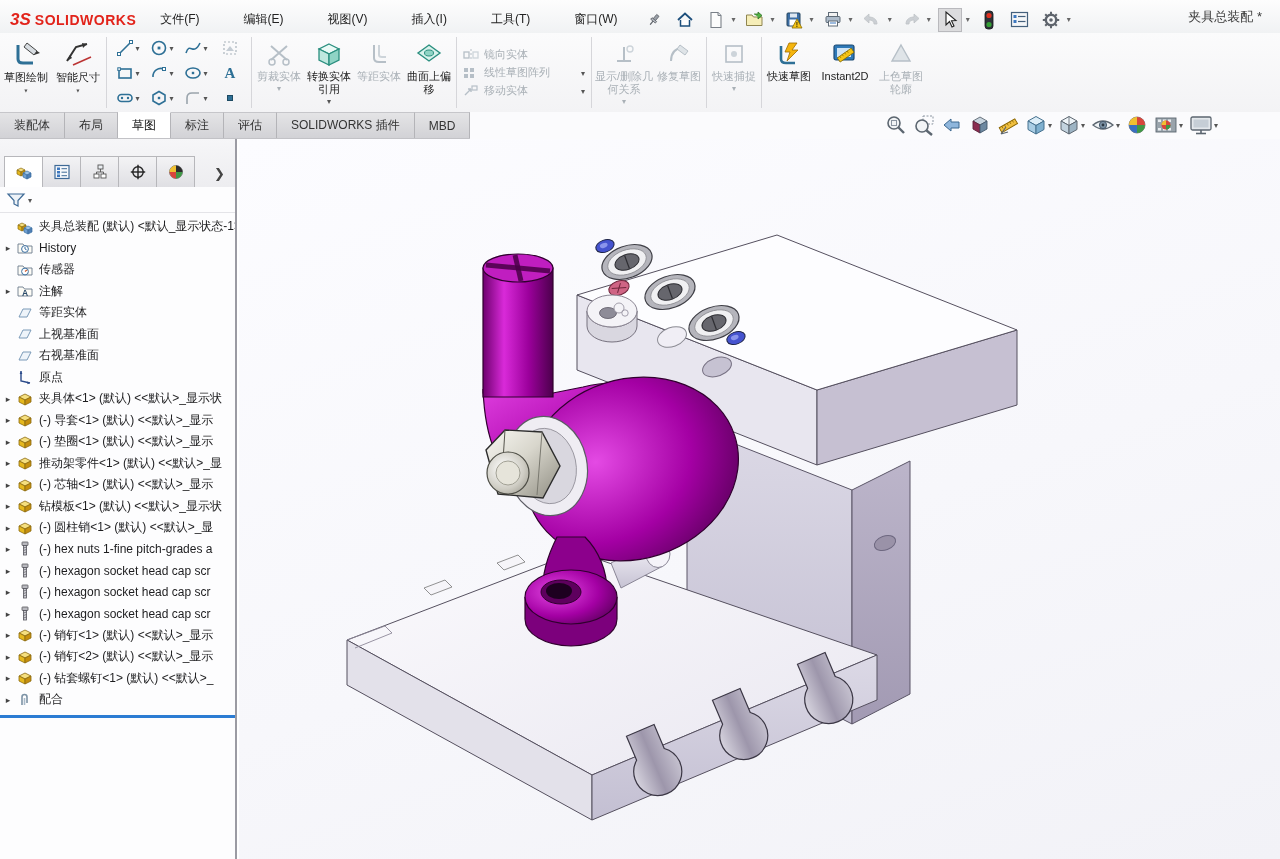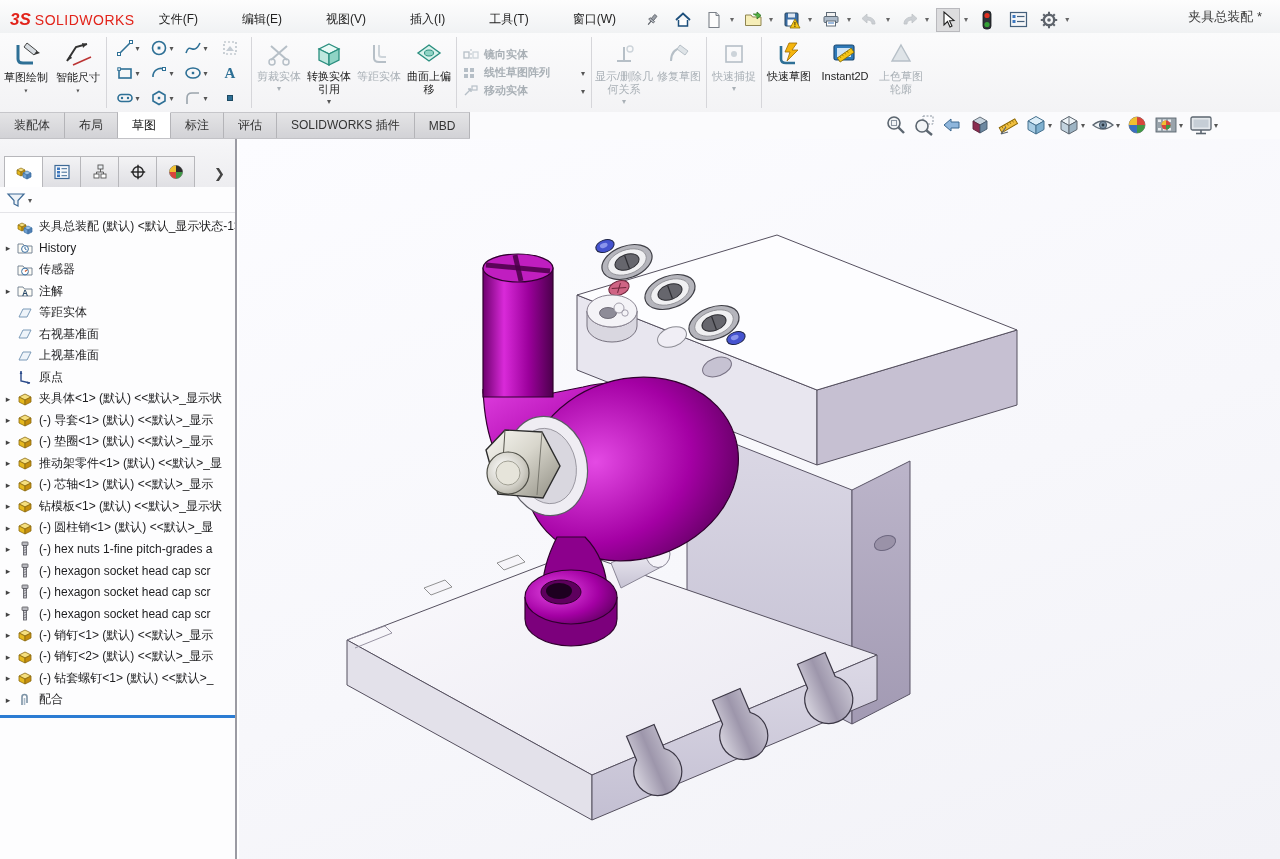--- a/index.html
+++ b/index.html
@@ -6,21 +6,21 @@
   html,body { width:1280px; height:859px; overflow:hidden;
     font-family:"Liberation Sans","DejaVu Sans",sans-serif; background:#f4f4f8; }
   .app { position:relative; width:1280px; height:859px; background:#fff; }
 
   
   .menubar { position:absolute; left:0; top:0; width:1280px; height:40px;
     background:linear-gradient(#fdfdfd,#eef0f2); border-bottom:1px solid #d9dade;
     display:flex; align-items:center; }
   .logo { display:flex; align-items:baseline; gap:4px; padding:0 14px 0 10px; }
   .logo .ds { color:#e2231a; font-weight:bold; font-style:italic; font-size:17px; }
-  .logo .sw { color:#e2231a; font-weight:normal; font-size:14px; letter-spacing:.5px; }
+  .logo .sw { color:#e2231a; font-weight:bold; font-size:14px; letter-spacing:.5px; }
   .menus { display:flex; gap:44px; padding:0 10px; font-size:12px; color:#222; }
   .menus span { cursor:default; }
   .qbar { display:flex; align-items:center; gap:7px; margin-left:14px; }
   .qbtn { width:24px; height:24px; display:flex; align-items:center; justify-content:center; }
   .qbtn.sel { background:#dcdcde; border:1px solid #b9b9bd; }
   .qbtn.dis { opacity:.45; }
   .qcaret { font-size:8px; color:#666; margin-left:-3px; }
   .doc-title { position:absolute; right:18px; top:8px; font-size:13px; color:#3a3a3a;margin-left:41px; }
 
   
@@ -29,21 +29,21 @@
   .rsep { width:1px; background:#d6d6da; margin:4px 2px; }
   .rbig { width:52px; display:flex; flex-direction:column; align-items:center; padding-top:6px; font-size:11px; line-height:13px; text-align:center; color:#222;font-family:Liberation Mono, monospace; }
   .rbig svg { margin-bottom:1px; }
   .caret { font-size:8px; color:#555; line-height:8px; margin-top:2px; }
   .dis .caret, .rdis { color:#a9b0b6; }
   .egrid { display:grid; grid-template-columns:repeat(4,34px); grid-template-rows:repeat(3,25px); align-content:center; padding:0 2px; }
   .ecell { display:flex; align-items:center; justify-content:center; gap:1px; }
   .rmid { width:50px; display:flex; flex-direction:column; padding-top:8px; font-size:11px; line-height:13px; text-align:center; color:#222; }
   .rmid.dis { color:#a9b0b6; }
   .pgroup { display:flex; flex-direction:column; justify-content:center; gap:3px; padding:0 4px; }
-  .prow { display:flex; align-items:center; gap:5px; font-size:11px; color:#a9b0b6; width:122px;font-weight:bold; }
+  .prow { display:flex; align-items:center; gap:5px; font-size:11px; color:#a9b0b6; width:122px; }
   .prow .caret { margin-left:auto; }
 
   
   .tabband { position:absolute; left:0; top:112px; width:1280px; height:27px; background:#fbfbfd; }
   .tabs { position:absolute; left:0; top:0; height:27px; display:flex; background:#d6d6d8; border-bottom:1px solid #c2c2c6; }
   .tab { padding:0 14px; display:flex; align-items:center; font-size:12px; color:#333;
     border-right:1px solid #b4b4b8; border-top:1px solid #c6c6ca; background:linear-gradient(#e4e4e6,#d2d2d6); white-space:nowrap; }
   .tab.active { background:#fff; color:#111; border-top:1px solid #fff; }
 
   
@@ -655,28 +655,28 @@
           <svg class="ticon">
             <use href="#sym-plane"></use>
           </svg>
           <span>等距实体</span>
         </div>
       <div class="trow">
           <span class="tarrow"></span>
           <svg class="ticon">
             <use href="#sym-plane"></use>
           </svg>
+          <span>上视基准面</span>
+        </div>
+      <div class="trow">
+          <span class="tarrow"></span>
+          <svg class="ticon">
+            <use href="#sym-plane"></use>
+          </svg>
           <span>右视基准面</span>
-        </div>
-      <div class="trow">
-          <span class="tarrow"></span>
-          <svg class="ticon">
-            <use href="#sym-plane"></use>
-          </svg>
-          <span>上视基准面</span>
         </div>
       <div class="trow">
           <span class="tarrow"></span>
           <svg class="ticon">
             <path d="M5,2 L5,12 L14,14" fill="none" stroke="#2a4a8a" stroke-width="1.4"></path>
             <path d="M5,2 L3.6,5 L6.4,5 Z" fill="#2a4a8a"></path>
             <path d="M14,14 L11,12.6 L11.6,15.2 Z" fill="#2a4a8a"></path>
           </svg>
           <span>原点</span>
         </div>

